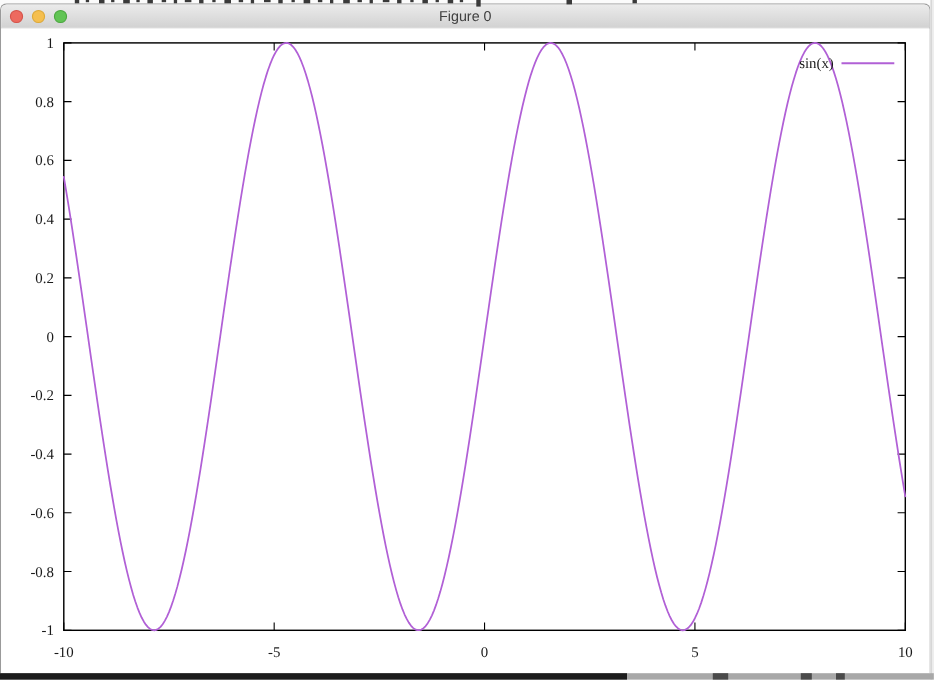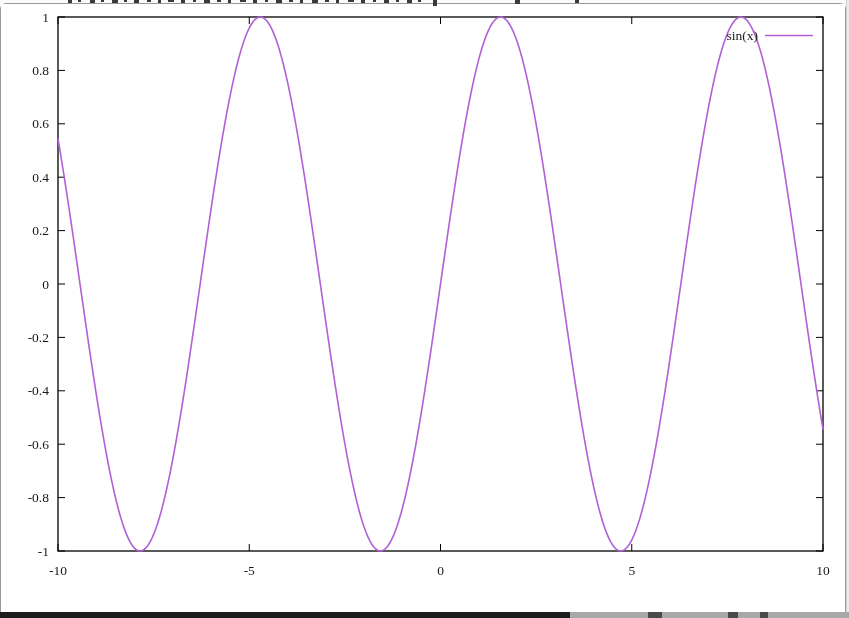--- a/index.html
+++ b/index.html
@@ -68,20 +68,28 @@
       <i style="left: 384px; width: 5px; height: 3px;"></i>
       <i style="left: 396px; width: 3px; height: 2px;"></i>
       <i style="left: 407px; width: 5px; height: 3px;"></i>
       <i style="left: 418px; width: 3px; height: 2px;"></i>
       <i style="left: 433px; width: 4px; height: 6px;"></i>
       <i style="left: 515px; width: 5px; height: 4px;"></i>
       <i style="left: 575px; width: 4px; height: 3px;"></i>
     </div>
 
   <div class="window">
+    <div class="titlebar">
+      <div class="traffic">
+        <span class="light red"></span>
+        <span class="light yellow"></span>
+        <span class="light green"></span>
+      </div>
+      <div class="title">Figure 0</div>
+    </div>
     <div class="canvas">
       <svg id="chart" width="844" height="586" viewBox="0 0 844 586">
           <rect x="57" y="13" width="765" height="534" fill="none" stroke="#000000" stroke-width="1.3"></rect>
           <line x1="57" y1="547" x2="57" y2="540" stroke="#000000" stroke-width="1"></line>
           <line x1="57" y1="13" x2="57" y2="20" stroke="#000000" stroke-width="1"></line>
           <text x="57" y="571" text-anchor="middle" font-size="13.5" fill="#1a1a1a">-10</text>
           <line x1="248.25" y1="547" x2="248.25" y2="540" stroke="#000000" stroke-width="1"></line>
           <line x1="248.25" y1="13" x2="248.25" y2="20" stroke="#000000" stroke-width="1"></line>
           <text x="248.25" y="571" text-anchor="middle" font-size="13.5" fill="#1a1a1a">-5</text>
           <line x1="439.5" y1="547" x2="439.5" y2="540" stroke="#000000" stroke-width="1"></line>

